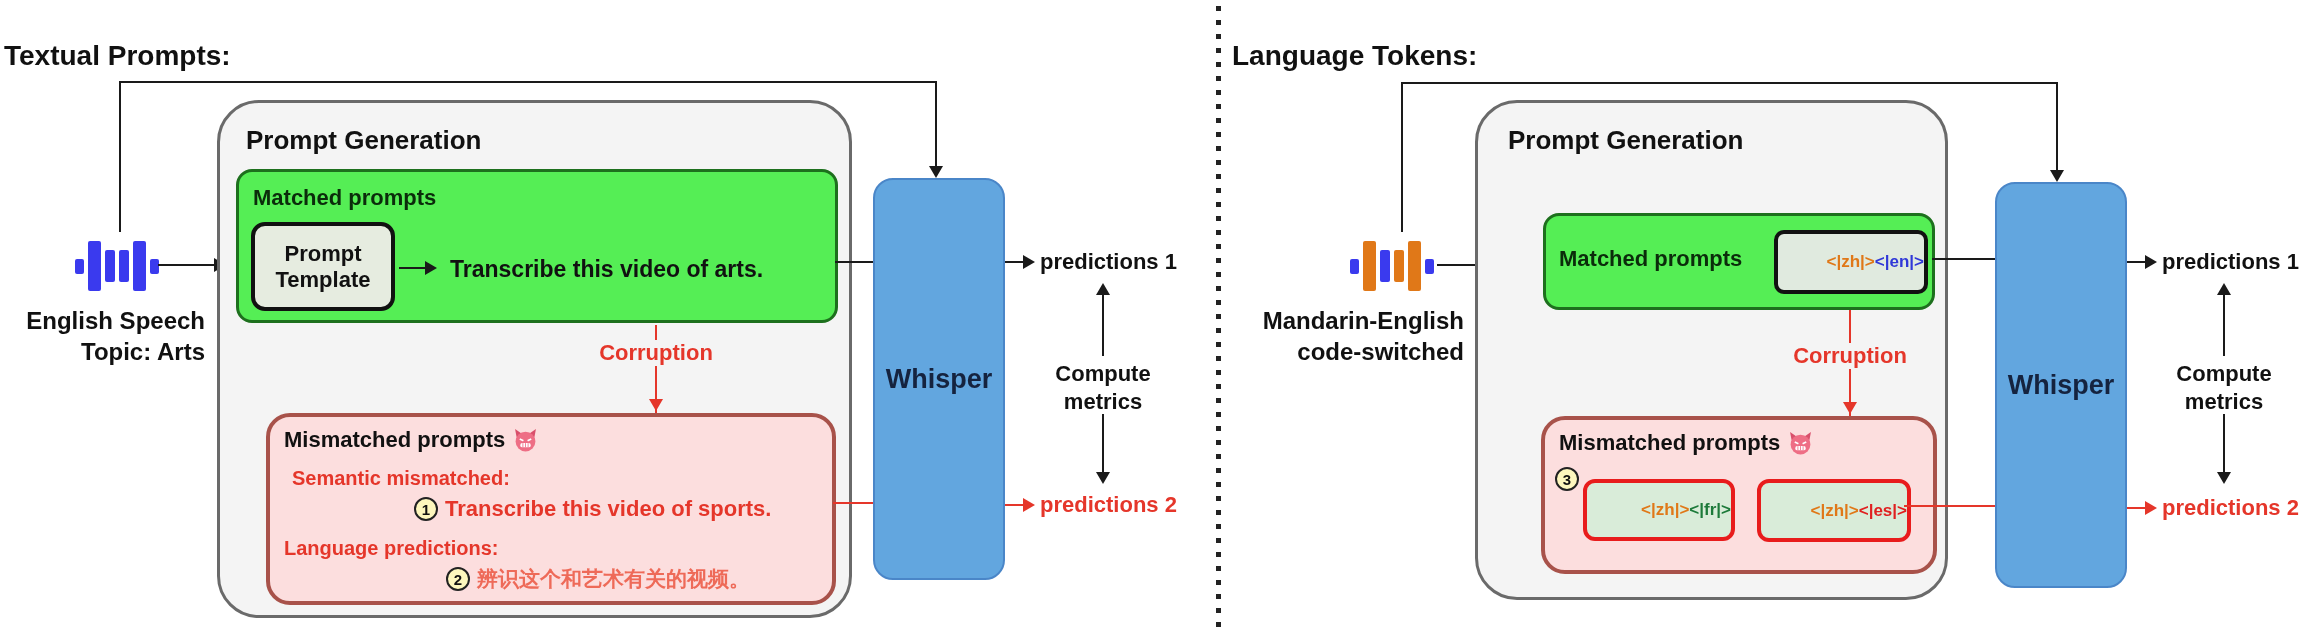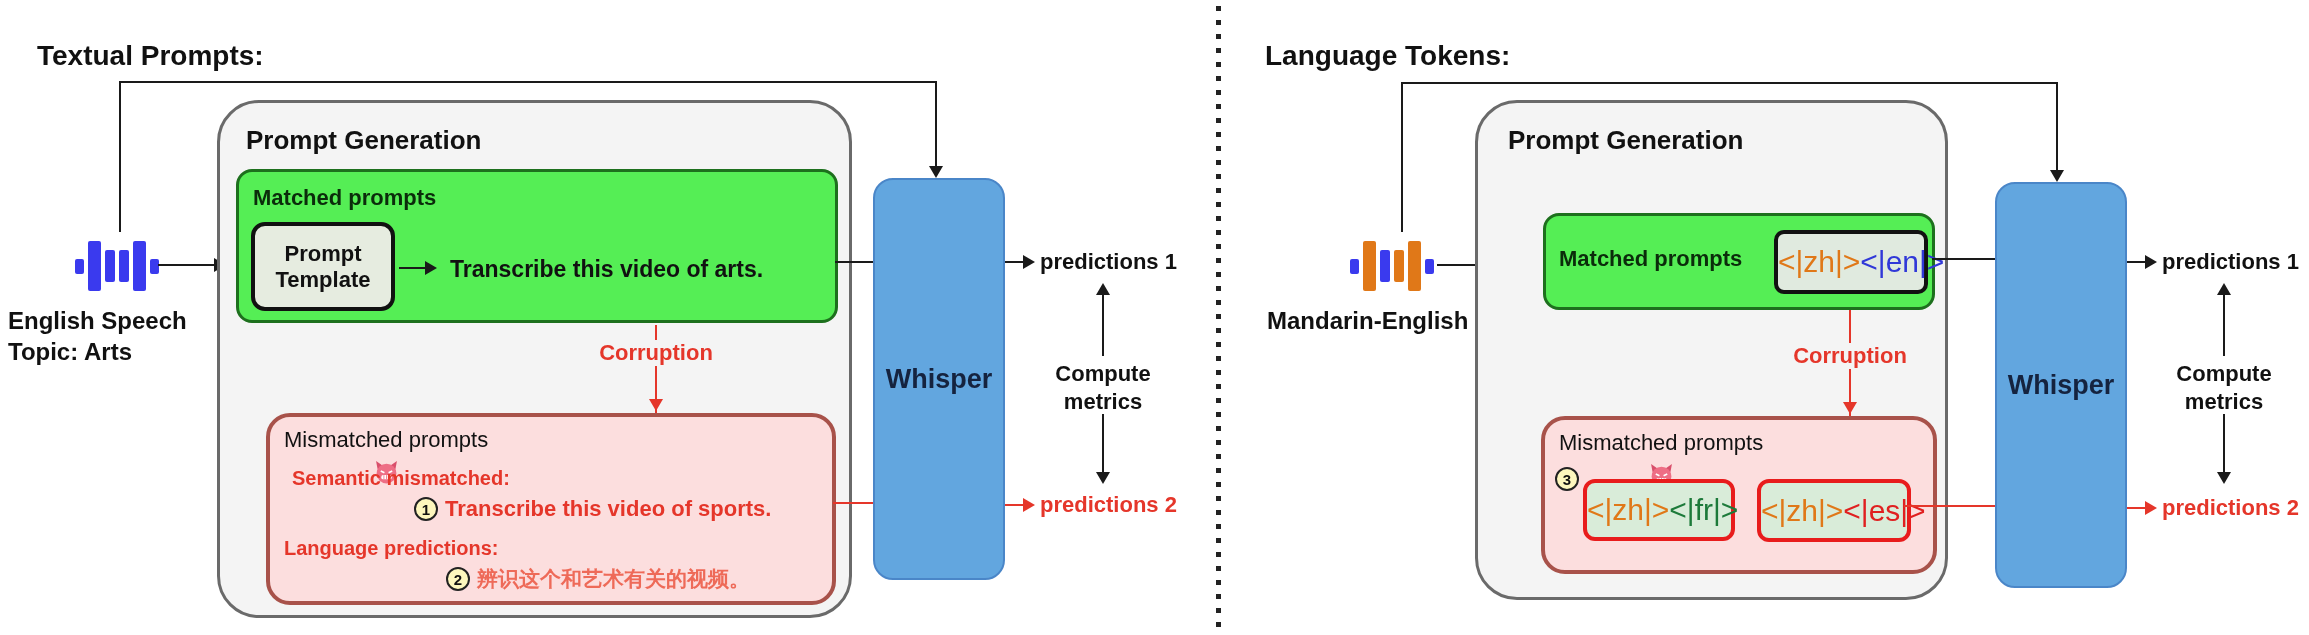--- a/index.html
+++ b/index.html
@@ -7,53 +7,53 @@
           font-family:"Liberation Sans","DejaVu Sans",sans-serif;color:#111;overflow:hidden;}
   .abs{position:absolute;}
   .hline{position:absolute;height:2px;background:#1a1a1a;}
   .vline{position:absolute;width:2px;background:#1a1a1a;}
   .redline{background:#e5362a;}
   .ah-right{position:absolute;width:0;height:0;border-top:7px solid transparent;border-bottom:7px solid transparent;border-left:12px solid #1a1a1a;}
   .ah-down{position:absolute;width:0;height:0;border-left:7px solid transparent;border-right:7px solid transparent;border-top:12px solid #1a1a1a;}
   .ah-up{position:absolute;width:0;height:0;border-left:7px solid transparent;border-right:7px solid transparent;border-bottom:12px solid #1a1a1a;}
   .ah-red-right{border-left-color:#e5362a;}
   .ah-red-down{border-top-color:#e5362a;}
-  .panel-title{position:absolute;font-size:28px;font-weight:bold;color:#111;white-space:nowrap;margin-left:33px;}
+  .panel-title{position:absolute;font-size:28px;font-weight:bold;color:#111;white-space:nowrap;}
   .pg-box{position:absolute;background:#f4f4f4;border:3px solid #6a6a6a;border-radius:42px;box-sizing:border-box;}
   .pg-title{position:absolute;font-size:26px;font-weight:bold;color:#111;white-space:nowrap;}
   .green-box{position:absolute;background:#55ee55;border:3px solid #1d701d;border-radius:16px;box-sizing:border-box;}
   .matched-title{position:absolute;font-size:22px;font-weight:bold;color:#0b2c0b;white-space:nowrap;}
   .template-box{position:absolute;background:#e6ece0;border:4px solid #111;border-radius:14px;box-sizing:border-box;
                 display:flex;flex-direction:column;align-items:center;justify-content:center;
                 font-size:22px;font-weight:bold;line-height:26px;color:#111;text-align:center;}
   .prompt-text{position:absolute;font-size:23px;font-weight:bold;color:#111;white-space:nowrap;}
   .corruption-label{position:absolute;width:116px;text-align:center;background:#f4f4f4;color:#e5362a;
                     font-size:22px;font-weight:bold;z-index:5;}
   .pink-box{position:absolute;background:#fcdede;border:4px solid #a8524a;border-radius:24px;box-sizing:border-box;}
-  .mm-title-row{position:absolute;display:flex;align-items:center;gap:8px;font-size:22px;font-weight:normal;color:#111;white-space:nowrap;flex-direction:column;}
+  .mm-title-row{position:absolute;display:flex;align-items:center;gap:8px;font-size:22px;font-weight:bold;color:#111;white-space:nowrap;}
   .mm-sub{position:absolute;font-size:20px;font-weight:bold;color:#e5362a;white-space:nowrap;}
   .mm-item{position:absolute;display:flex;align-items:center;gap:7px;font-size:22px;font-weight:bold;color:#e5362a;white-space:nowrap;}
   .mm-item-zh{font-size:21px;color:#ee6a58;}
   .circ{display:inline-flex;width:24px;height:24px;border:2px solid #222;border-radius:50%;background:#fdf7bd;
         color:#111;font-size:15px;font-weight:bold;align-items:center;justify-content:center;flex:0 0 auto;box-sizing:border-box;}
   .whisper-box{position:absolute;background:#62a6df;border:2px solid #4a86c8;border-radius:20px;box-sizing:border-box;
                display:flex;align-items:center;justify-content:center;font-size:27px;font-weight:bold;color:#15233f;}
   .pred{position:absolute;font-size:22px;font-weight:bold;color:#111;white-space:nowrap;}
   .pred.red{color:#e5362a;}
   .compute{position:absolute;width:130px;text-align:center;font-size:22px;font-weight:bold;line-height:28px;color:#111;}
-  .src-label{position:absolute;width:205px;text-align:left;font-size:24px;font-weight:bold;line-height:31px;color:#111;padding-left:8px;}
+  .src-label{position:absolute;width:205px;text-align:right;font-size:24px;font-weight:bold;line-height:31px;color:#111;}
   .wave{position:absolute;height:52px;display:flex;align-items:center;gap:4px;}
   .bar{border-radius:2px;}
   .b-sm{width:9px;height:15px;}
   .b-md{width:10px;height:32px;}
   .b-tl{width:13px;height:50px;}
   .c-blue{background:#3a3aee;}
   .c-orange{background:#e07818;}
-  .token-box{position:absolute;display:flex;align-items:center;justify-content:flex-start;box-sizing:border-box;
-             font-size:30px;font-weight:normal;white-space:nowrap;}
+  .token-box{position:absolute;display:flex;align-items:center;justify-content:flex-end;box-sizing:border-box;
+             font-size:17px;font-weight:bold;white-space:nowrap;}
   .token-matched{background:#e0eadf;border:4px solid #111;border-radius:10px;}
   .token-bad{background:#d9ecd9;border:4px solid #e81c1c;border-radius:12px;}
   .tk-zh{color:#e07818;}
   .tk-en{color:#3038d8;}
   .tk-fr{color:#1d7a3a;}
   .tk-es{color:#e02020;}
   .divider{position:absolute;width:5px;background:repeating-linear-gradient(to bottom,#222 0 5px,transparent 5px 14px);}
   .devil{width:25px;height:23px;flex:0 0 auto;}
 </style>
 </head>
@@ -163,20 +163,21 @@
   <div class="wave" style="left:1350px;top:240px;">
     <div class="bar b-sm c-blue"></div>
     <div class="bar b-tl c-orange"></div>
     <div class="bar b-md c-blue"></div>
     <div class="bar b-md c-orange"></div>
     <div class="bar b-tl c-orange"></div>
     <div class="bar b-sm c-blue"></div>
   </div>
   <div class="src-label" style="left:1259px;top:305px;">
     <div>Mandarin-English</div>
+    <div>code-switched</div>
   </div>
 
   <div class="hline" style="left:1437px;top:264px;width:94px;"></div>
   <div class="ah-right" style="left:1529px;top:258px;"></div>
 
   <div class="pg-box" style="left:1475px;top:100px;width:473px;height:500px;">
     <div class="pg-title" style="left:30px;top:22px;">Prompt Generation</div>
 
     <div class="green-box" style="left:65px;top:110px;width:392px;height:97px;">
       <div class="matched-title" style="left:13px;top:30px;">Matched prompts</div>

